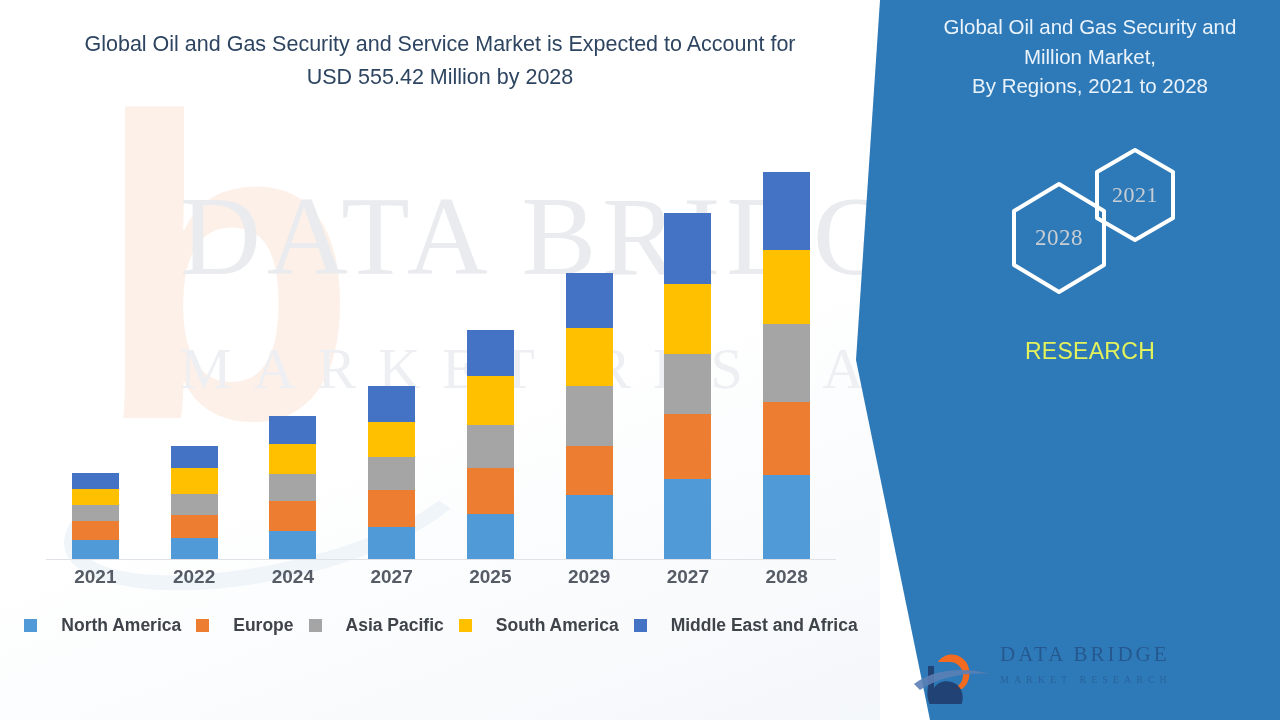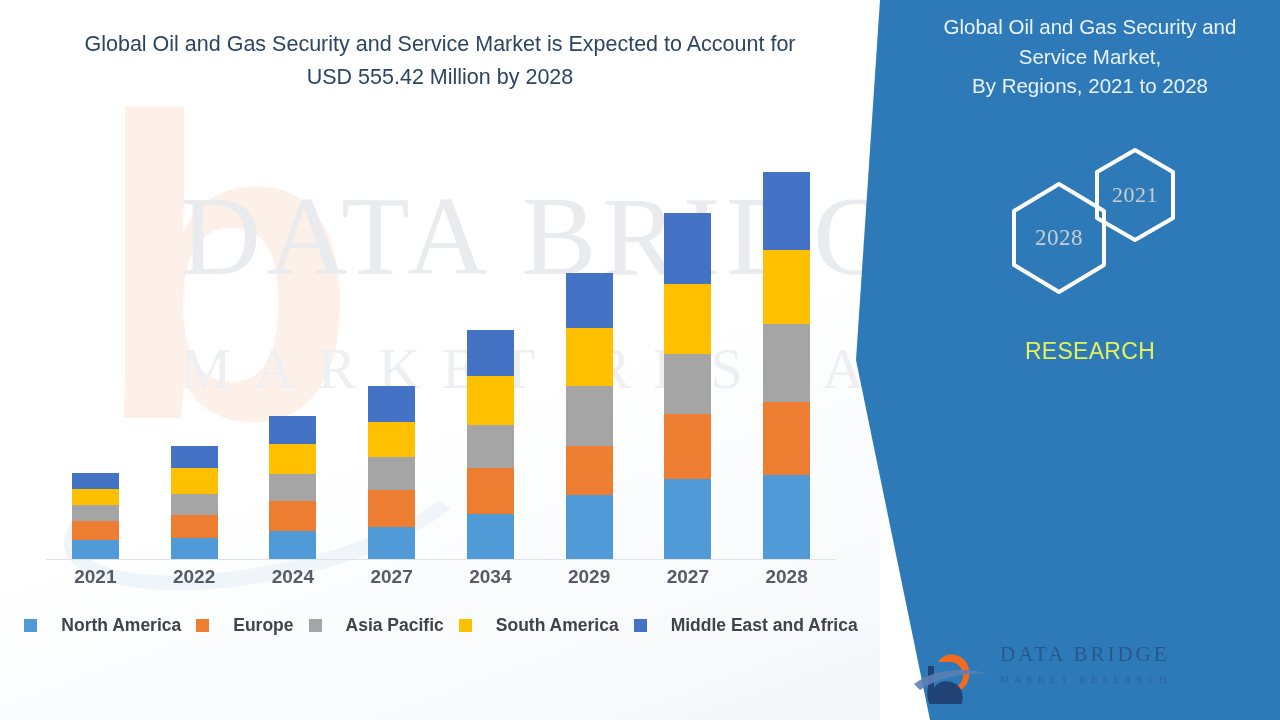--- a/index.html
+++ b/index.html
@@ -324,21 +324,21 @@
             </div>
           </div>
         </div>
     </div>
 
     <div id="x-axis">
         <div class="tick">2021</div>
         <div class="tick">2022</div>
         <div class="tick">2024</div>
         <div class="tick">2027</div>
-        <div class="tick">2034</div>
+        <div class="tick">2025</div>
         <div class="tick">2029</div>
         <div class="tick">2027</div>
         <div class="tick">2028</div>
       </div>
 
     <div id="legend">
         <div class="legend-item">
           <span class="legend-swatch" style="background: rgb(79, 154, 215);"></span>
           <span class="legend-label">North America</span>
         </div>
@@ -359,21 +359,21 @@
           <span class="legend-label">Middle East and Africa</span>
         </div>
       </div>
   </div>
 
   <div id="right-panel"></div>
 
   <div id="right-content">
     <div id="panel-title">
       <span>Global Oil and Gas Security and</span><br>
-      <span>Service Market,</span><br>
+      <span>Million Market,</span><br>
       <span>By Regions, 2021 to 2028</span>
     </div>
 
     <div id="hexes">
       <div class="hex" id="hex-2021">
         <svg width="100" height="100" viewBox="0 0 100 100">
           <polygon points="50,5 88,27 88,73 50,95 12,73 12,27" fill="none" stroke="#ffffff" stroke-width="4" stroke-linejoin="round"></polygon>
         </svg>
         <span>2021</span>
       </div>

